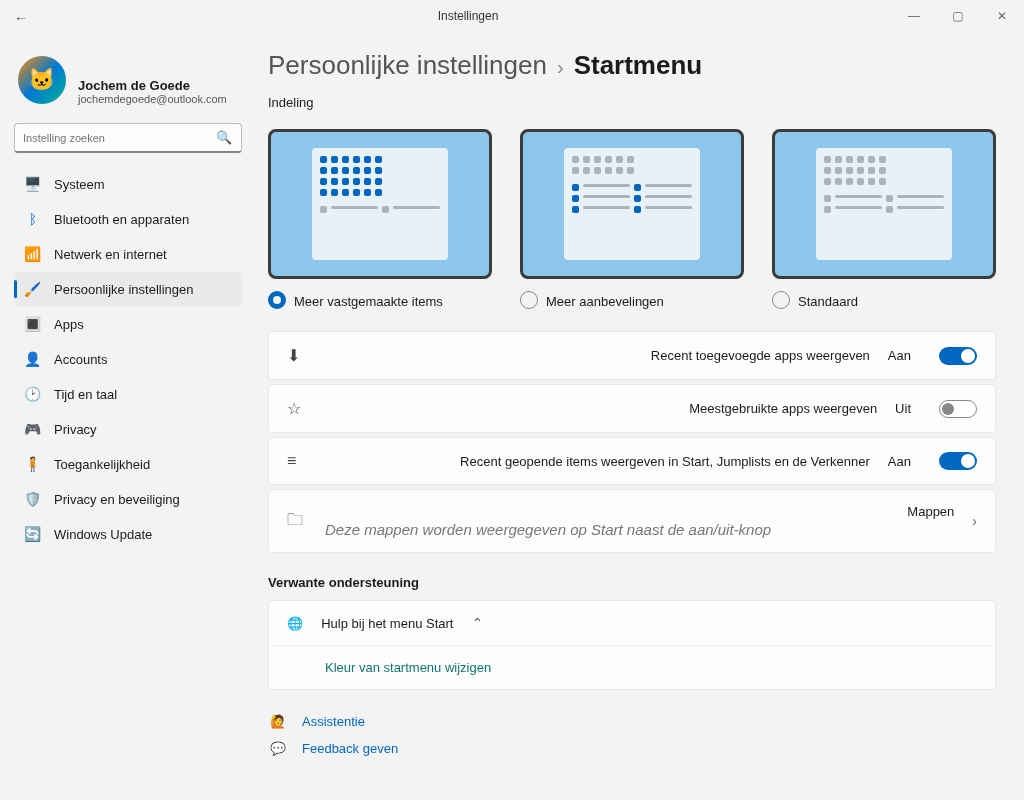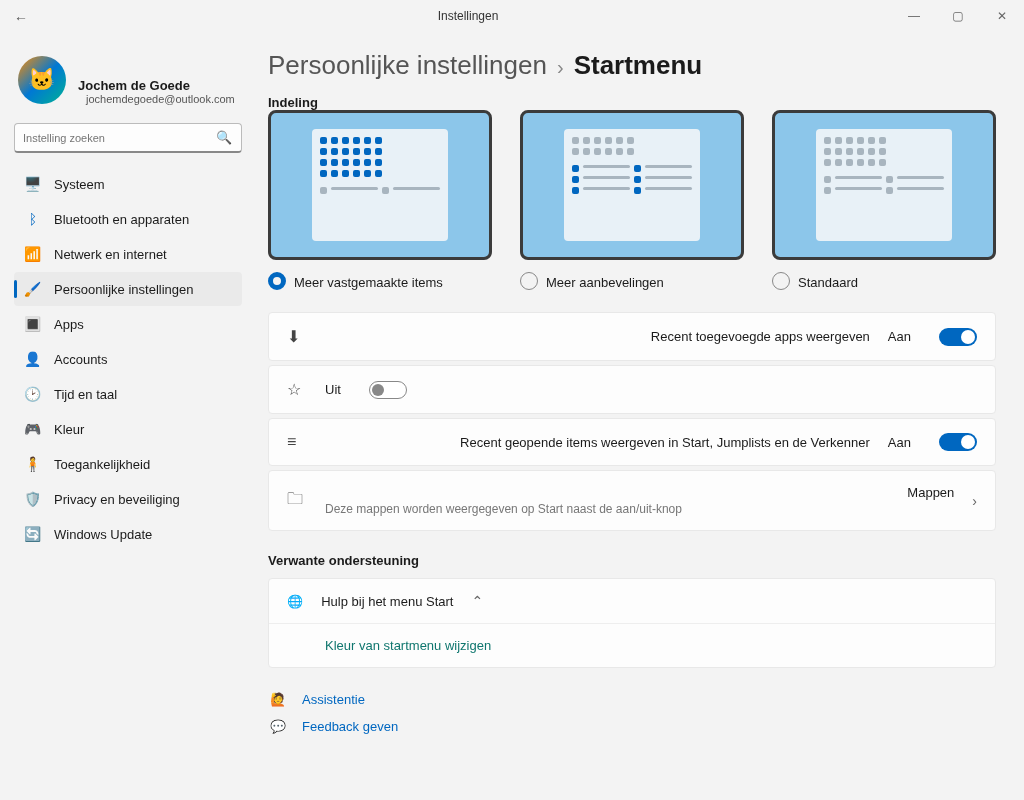--- a/index.html
+++ b/index.html
@@ -10,57 +10,57 @@
 .titlebar .title { margin-left: 10px; font-size: 12px; color: #333; flex: 1; text-align: center; }
 .winbtns { display: flex; }
 .winbtns div { width: 44px; height: 32px; display: flex; align-items: center; justify-content: center; color: #666; font-size: 12px; }
 
 .app { display: flex; height: calc(800px - 32px); }
 
 .sidebar { width: 250px; padding: 0 8px 0 14px; }
 .profile { display: flex; align-items: center; gap: 12px; padding: 22px 4px 18px 4px; }
 .avatar { width: 48px; height: 48px; border-radius: 50%; background: linear-gradient(135deg,#ff8c00,#0078d4,#00b294); display:flex;align-items:center;justify-content:center;font-size:22px; }
 .profile .name { font-weight: 700; font-size: 13px; margin-top: 24px; }
-.profile .email { font-size: 11px; color: #555; margin-left: 8px; }
+.profile .email { font-size: 11px; color: #555; }
 
 .searchbox { display: flex; align-items: center; border: 1px solid #bbb; border-bottom: 2px solid #888; border-radius: 4px; background: #fdfdfd; height: 30px; padding: 0 8px; margin-bottom: 14px; }
 .searchbox input { border: none; outline: none; flex: 1; background: transparent; font-size: 11px; }
 .searchbox .mag { color: #666; font-size: 13px; }
 
 .navlist { display: flex; flex-direction: column; gap: 1px; }
 .navitem { display: flex; align-items: center; gap: 12px; height: 34px; padding: 0 10px; border-radius: 4px; cursor: pointer; position: relative; }
 .navitem.active { background: #eaeaea; }
 .navitem.active::before { content:""; position:absolute; left:0; top:8px; bottom:8px; width:3px; background:#0067c0; border-radius:2px; }
 .navicon { width: 18px; height: 18px; display:flex; align-items:center; justify-content:center; font-size:14px; }
 
 .main { flex: 1; padding: 18px 28px 0 18px; overflow-y: auto; }
 .breadcrumb { display: flex; align-items: baseline; gap: 10px; font-size: 26px; margin-bottom: 14px; }
 .breadcrumb .bc1 { color: #555; font-weight: 400; }
 .breadcrumb .sep { color: #888; font-size: 20px; }
 .breadcrumb .bc2 { font-weight: 600; }
 
-.section-label { font-size: 13px; font-weight: 700; margin-bottom: 0; }
+.section-label { font-size: 13px; font-weight: 400; margin-bottom: 19px; }
 
 .layout-row { display: flex; gap: 28px; margin-bottom: 22px; }
 .layout-opt { flex: 1; }
 .preview { border: 3px solid #3b3b3b; border-radius: 8px; background: #8cc6ea; height: 150px; display:flex; align-items:center; justify-content:center; margin-bottom: 12px; }
 .preview .sheet { background: #e8f1f7; border-radius: 4px; width: 62%; height: 78%; padding: 8px; display:flex; flex-direction:column; gap:4px; }
 .dotrow { display:flex; gap:4px; }
 .dot { width:7px; height:7px; border-radius:2px; }
 .d1 { background:#0067c0; } .d0 { background:#a8b5bf; }
 .bar { height:3px; border-radius:2px; flex:1; }
 .radio-row { display:flex; align-items:flex-end; gap:8px; font-size:13px; }
 .radio { width:18px; height:18px; border-radius:50%; border:1px solid #888; display:flex; align-items:center; justify-content:center; }
 .radio.sel { border:5px solid #0067c0; }
 
 .settingcard { background:#fdfdfd; border:1px solid #e8e8e8; border-radius:4px; display:flex; align-items:center; padding:14px 18px; margin-bottom:4px; gap:18px; }
 .settingcard .sicon { width:20px; color:#444; font-size:16px; }
 .settingcard .stexts { flex:1; }
 .settingcard .stitle { font-size:13px;text-align:right; }
-.settingcard .sdesc { font-size:12px; color:#777; margin-top:2px; }
+.settingcard .sdesc { font-size:15px; color:#777; margin-top:2px;font-style:italic; }
 .settingcard .sval { font-size:13px; margin-right:10px; }
 .chev { color:#666; font-size:14px; }
 
 .toggle { width:38px; height:18px; border-radius:10px; position:relative; }
 .toggle.on { background:#0067c0; }
 .toggle.on::after { content:""; position:absolute; right:2px; top:2px; width:14px; height:14px; background:#fff; border-radius:50%; }
 .toggle.off { background:#fff; border:1px solid #888; }
 .toggle.off::after { content:""; position:absolute; left:2px; top:2px; width:12px; height:12px; background:#888; border-radius:50%; }
 
 .subsection { font-size:13px; font-weight:600; margin:22px 0 10px 0; }
@@ -125,21 +125,21 @@
       <div class="navitem">
           <span class="navicon">👤</span>
           <span>Accounts</span>
         </div>
       <div class="navitem">
           <span class="navicon">🕑</span>
           <span>Tijd en taal</span>
         </div>
       <div class="navitem">
           <span class="navicon">🎮</span>
-          <span>Kleur</span>
+          <span>Privacy</span>
         </div>
       <div class="navitem">
           <span class="navicon" style="color:#06c">🧍</span>
           <span>Toegankelijkheid</span>
         </div>
       <div class="navitem">
           <span class="navicon">🛡️</span>
           <span>Privacy en beveiliging</span>
         </div>
       <div class="navitem">
@@ -305,20 +305,23 @@
       <span class="sicon">⬇</span>
       <div class="stexts">
           <div class="stitle">Recent toegevoegde apps weergeven</div>
         </div>
       <span class="sval">Aan</span>
       <span class="toggle on"></span>
     </div>
 
     <div class="settingcard">
       <span class="sicon">☆</span>
+      <div class="stexts">
+          <div class="stitle">Meestgebruikte apps weergeven</div>
+        </div>
       <span class="sval">Uit</span>
       <span class="toggle off"></span>
     </div>
 
     <div class="settingcard">
       <span class="sicon">≡</span>
       <div class="stexts">
           <div class="stitle">Recent geopende items weergeven in Start, Jumplists en de Verkenner</div>
         </div>
       <span class="sval">Aan</span>

